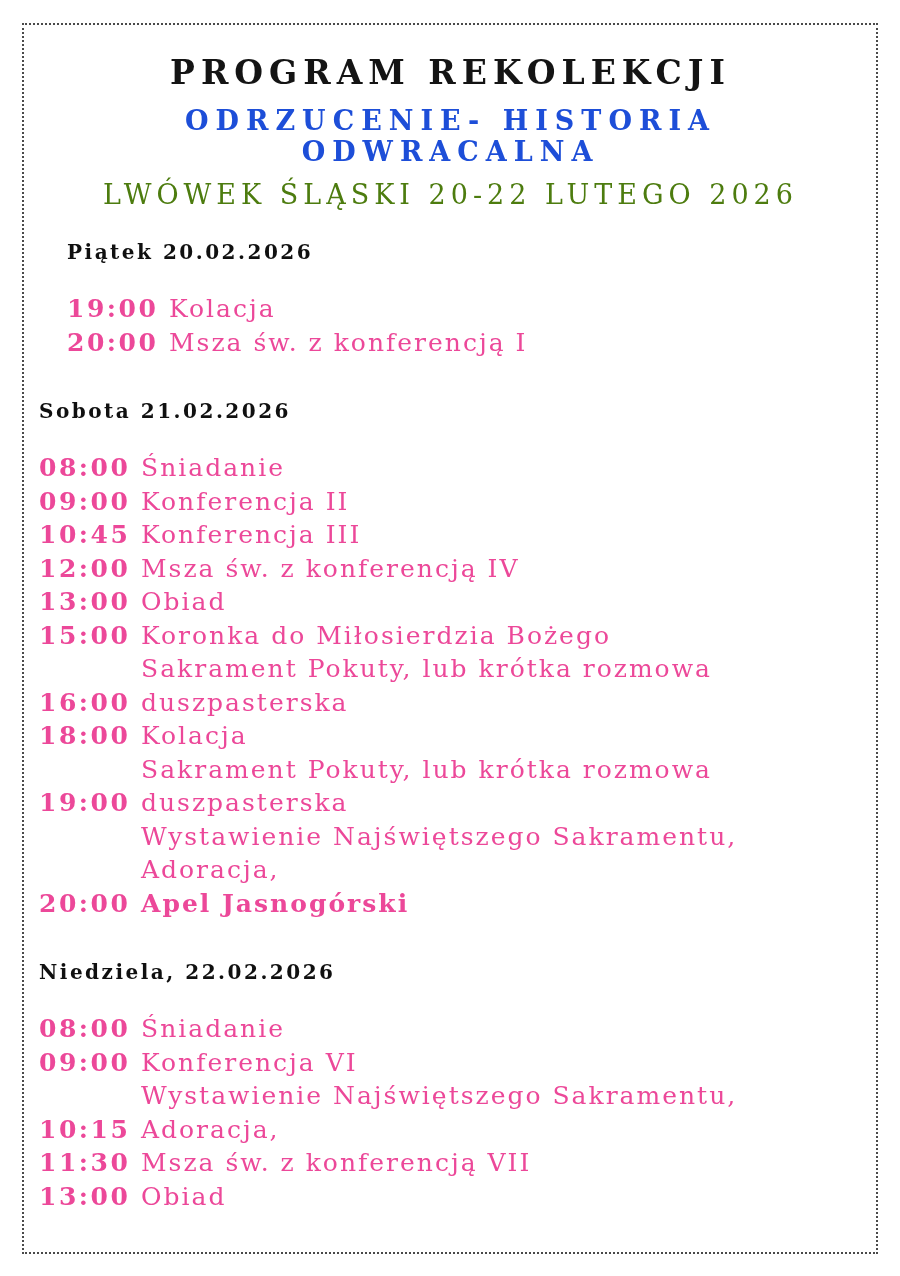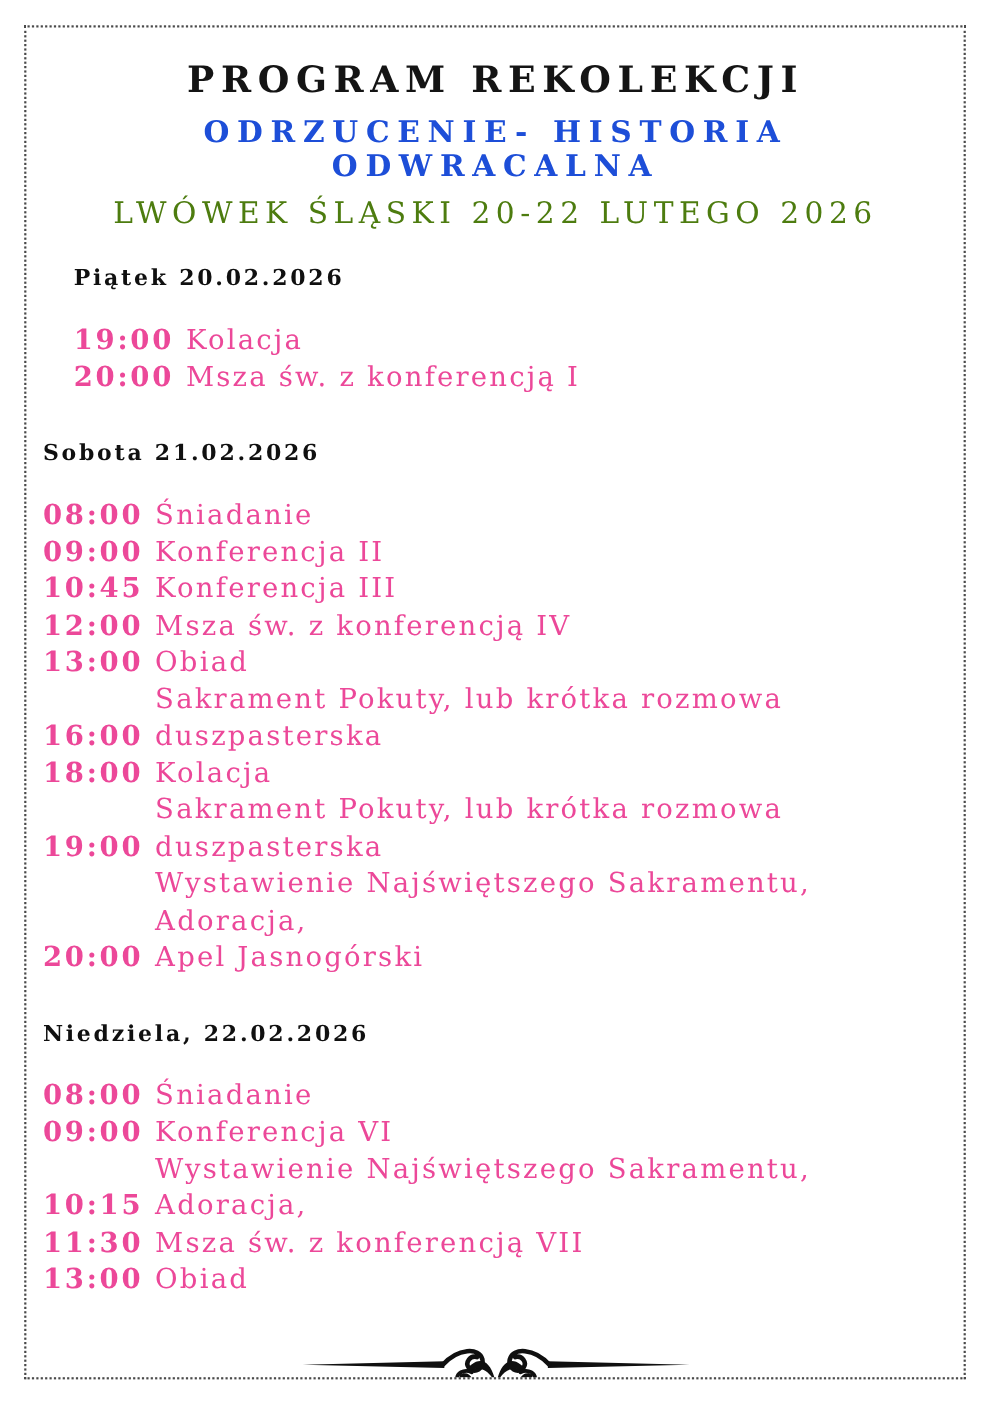--- a/index.html
+++ b/index.html
@@ -58,21 +58,21 @@
     letter-spacing: 2px;
     line-height: 33.5px;
     color: #ec4899;
   }
   .row .time {
     flex: 0 0 102px;
     font-weight: 700;
     letter-spacing: 2.5px;
   }
   .row .activity { flex: 1 1 auto; }
-  .activity-line2 { display: block; }
+  .activity-line2 { display: block; font-weight: bold; }
   .flourish-wrap {
     margin-top: 26px;
     text-align: center;
   }
   .flourish-wrap svg { display: inline-block; }
 </style>
 </head>
 <body>
 
 <div class="page">
@@ -142,20 +142,27 @@
   </div>
 
   <div class="row">
     <span class="time">13:00</span>
     <span class="activity">
       <span class="activity-line1">Obiad</span>
       
     </span>
   </div>
 
+  <div class="row">
+    <span class="time">15:00</span>
+    <span class="activity">
+      <span class="activity-line1">Koronka do Miłosierdzia Bożego</span>
+      
+    </span>
+  </div>
 
 
   <div class="row">
     <span class="time">16:00</span>
     <span class="activity">
       <span class="activity-line1">Sakrament Pokuty, lub krótka rozmowa duszpasterska</span>
       
     </span>
   </div>
 

